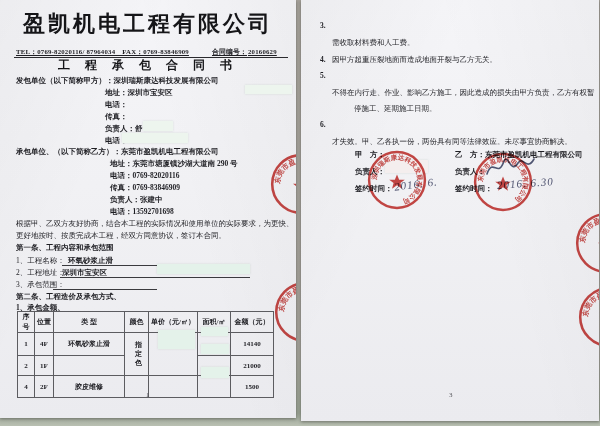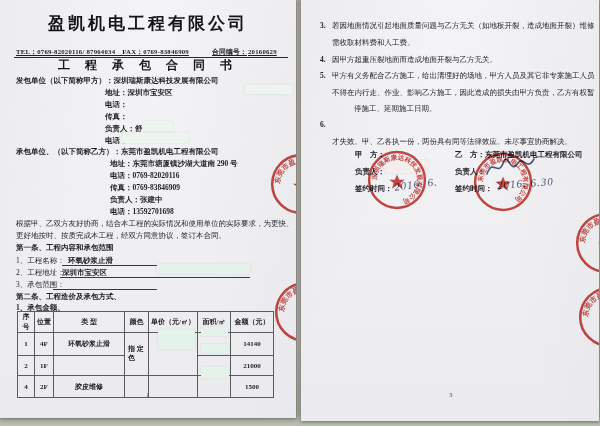--- a/index.html
+++ b/index.html
@@ -15,21 +15,21 @@
       linear-gradient(115deg,rgba(0,0,0,.035),rgba(255,255,255,0) 35%),
       linear-gradient(255deg,rgba(0,0,0,.03),rgba(255,255,255,0) 40%),
       linear-gradient(180deg,#f5f5f8 0%,#f0f0f3 55%,#ebebef 100%);
     box-shadow:0 1px 3px rgba(40,40,35,.45);
   }
   .page-left{left:0;top:0;width:296px;height:418px;}
   .page-right{left:301px;top:0;width:298px;height:421px;}
   .t{position:absolute;white-space:nowrap;font-size:7.5px;line-height:10px;color:#1f1f24;}
   .b{font-weight:bold;}
   .center{width:100%;text-align:center;}
-  .company-title{font-size:17px;letter-spacing:3px;font-weight:bold;color:#151518;}
+  .company-title{font-size:22px;letter-spacing:3px;font-weight:bold;color:#151518;}
   .doc-title{font-size:12px;letter-spacing:6px;font-weight:bold;color:#151518;}
   .telline{font-size:6.8px;font-weight:bold;text-decoration:underline;letter-spacing:.2px;}
   .rule{position:absolute;height:1px;background:#2a2a2e;}
   .ul{position:absolute;height:1px;background:#3a3a3e;}
   .wo{position:absolute;background:#edf5ee;box-shadow:0 0 2px rgba(90,120,100,.18);}
   .wo-pink{background:#f4eeee;}
   .wo-mint{background:#e4f2ea;}
   table.amt{
     position:absolute;border-collapse:collapse;table-layout:fixed;
     font-size:7px;color:#1d1d22;
@@ -116,21 +116,21 @@
       <th>类  型</th>
       <th>颜色</th>
       <th>单价（元/㎡）</th>
       <th>面积/㎡</th>
       <th>金额（元）</th>
     </tr>
     <tr style="height:23px;">
       <td>1</td>
       <td>4F</td>
       <td class="cell-top">环氧砂浆止滑</td>
-      <td rowspan="2" style="text-align:left;padding-left:3px;white-space:normal;line-height:9px;margin-top:28px;">指 定 色</td>
+      <td rowspan="2" style="text-align:left;padding-left:10px;white-space:normal;line-height:9px;margin-top:28px;">指 定 色</td>
       <td rowspan="2"></td>
       <td></td>
       <td>14140</td>
     </tr>
     <tr style="height:20px;">
       <td>2</td>
       <td>1F</td>
       <td></td>
       <td></td>
       <td>21000</td>
@@ -164,28 +164,26 @@
     <circle cx="50" cy="50" r="45" fill="none" stroke="#c5302c" stroke-width="4"></circle>
     <path id="selB" d="M50,50 m-33,0 a33,33 0 1,1 66,0 a33,33 0 1,1 -66,0" fill="none"></path>
     <text font-size="11" fill="#c5302c" font-weight="bold"><textPath href="#selB">东莞市盈凯机电工程有限公司</textPath></text>
     <polygon points="50,41 53.5,49.5 62.5,49.5 55.5,55 58,64 50,58.5 42,64 44.5,55 37.5,49.5 46.5,49.5" fill="#c5302c"></polygon>
   </svg>
 </section>
 
 <section class="page page-right">
 
   <div class="t b" style="left:19px;top:21px;">3.</div>
-  <div class="t" style="left:31px;top:21px;">若因地面情况引起地面质量问题与乙方无关（如地板开裂，造成地面开裂）维修</div>
   <div class="t" style="left:31px;top:38px;">需收取材料费和人工费。</div>
 
   <div class="t b" style="left:19px;top:55px;">4.</div>
   <div class="t" style="left:31px;top:55px;">因甲方超重压裂地面而造成地面开裂与乙方无关。</div>
 
   <div class="t b" style="left:19px;top:71px;">5.</div>
-  <div class="t" style="left:31px;top:71px;">甲方有义务配合乙方施工，给出清理好的场地，甲方人员及其它非专案施工人员</div>
   <div class="t" style="left:31px;top:88px;">不得在内行走、作业、影响乙方施工，因此造成的损失由甲方负责，乙方有权暂</div>
   <div class="t" style="left:31px;top:104px;margin-left:22px;">停施工、延期施工日期。</div>
 
   <div class="t b" style="left:19px;top:120px;">6.</div>
   <div class="t" style="left:31px;top:137px;">才失效。甲、乙各执一份，两份具有同等法律效应。未尽事宜协商解决。</div>
 
   <div class="t b" style="left:54px;top:150px;">甲　方：</div>
   <div class="t b" style="left:54px;top:167px;">负责人：</div>
   <div class="t b" style="left:54px;top:184px;">签约时间：</div>
   <div class="wo wo-pink" style="left:84px;top:160px;width:43px;height:13px;"></div>

